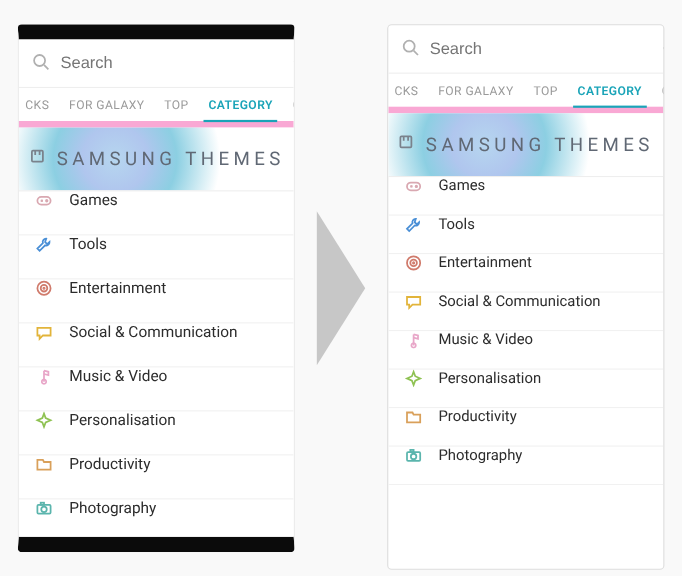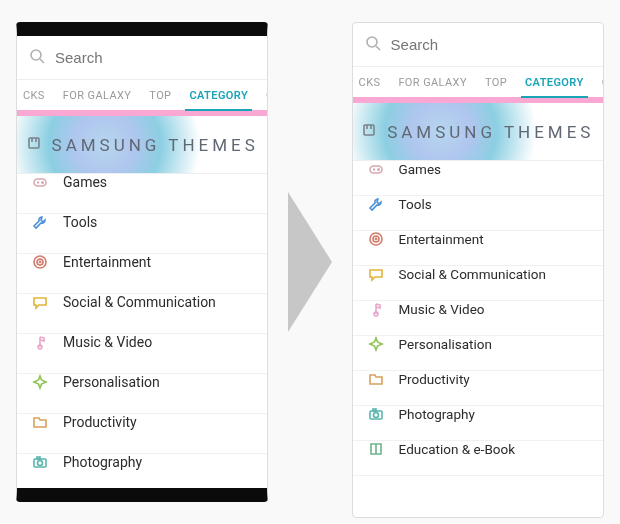--- a/index.html
+++ b/index.html
@@ -392,24 +392,16 @@
           <span>Productivity</span>
         </div>
         <div class="row">
           <span class="icon-slot">
             <svg class="ic" viewBox="0 0 16 16" stroke="#5bb5ad">
               <use href="#i-camera"></use>
             </svg>
           </span>
           <span>Photography</span>
         </div>
-        <div class="row">
-          <span class="icon-slot">
-            <svg class="ic" viewBox="0 0 16 16" stroke="#6fb58b">
-              <use href="#i-book"></use>
-            </svg>
-          </span>
-          <span>Education &amp; e-Book</span>
-        </div>
       </div>
   </div>
 
 </div>
 
 </body></html>

